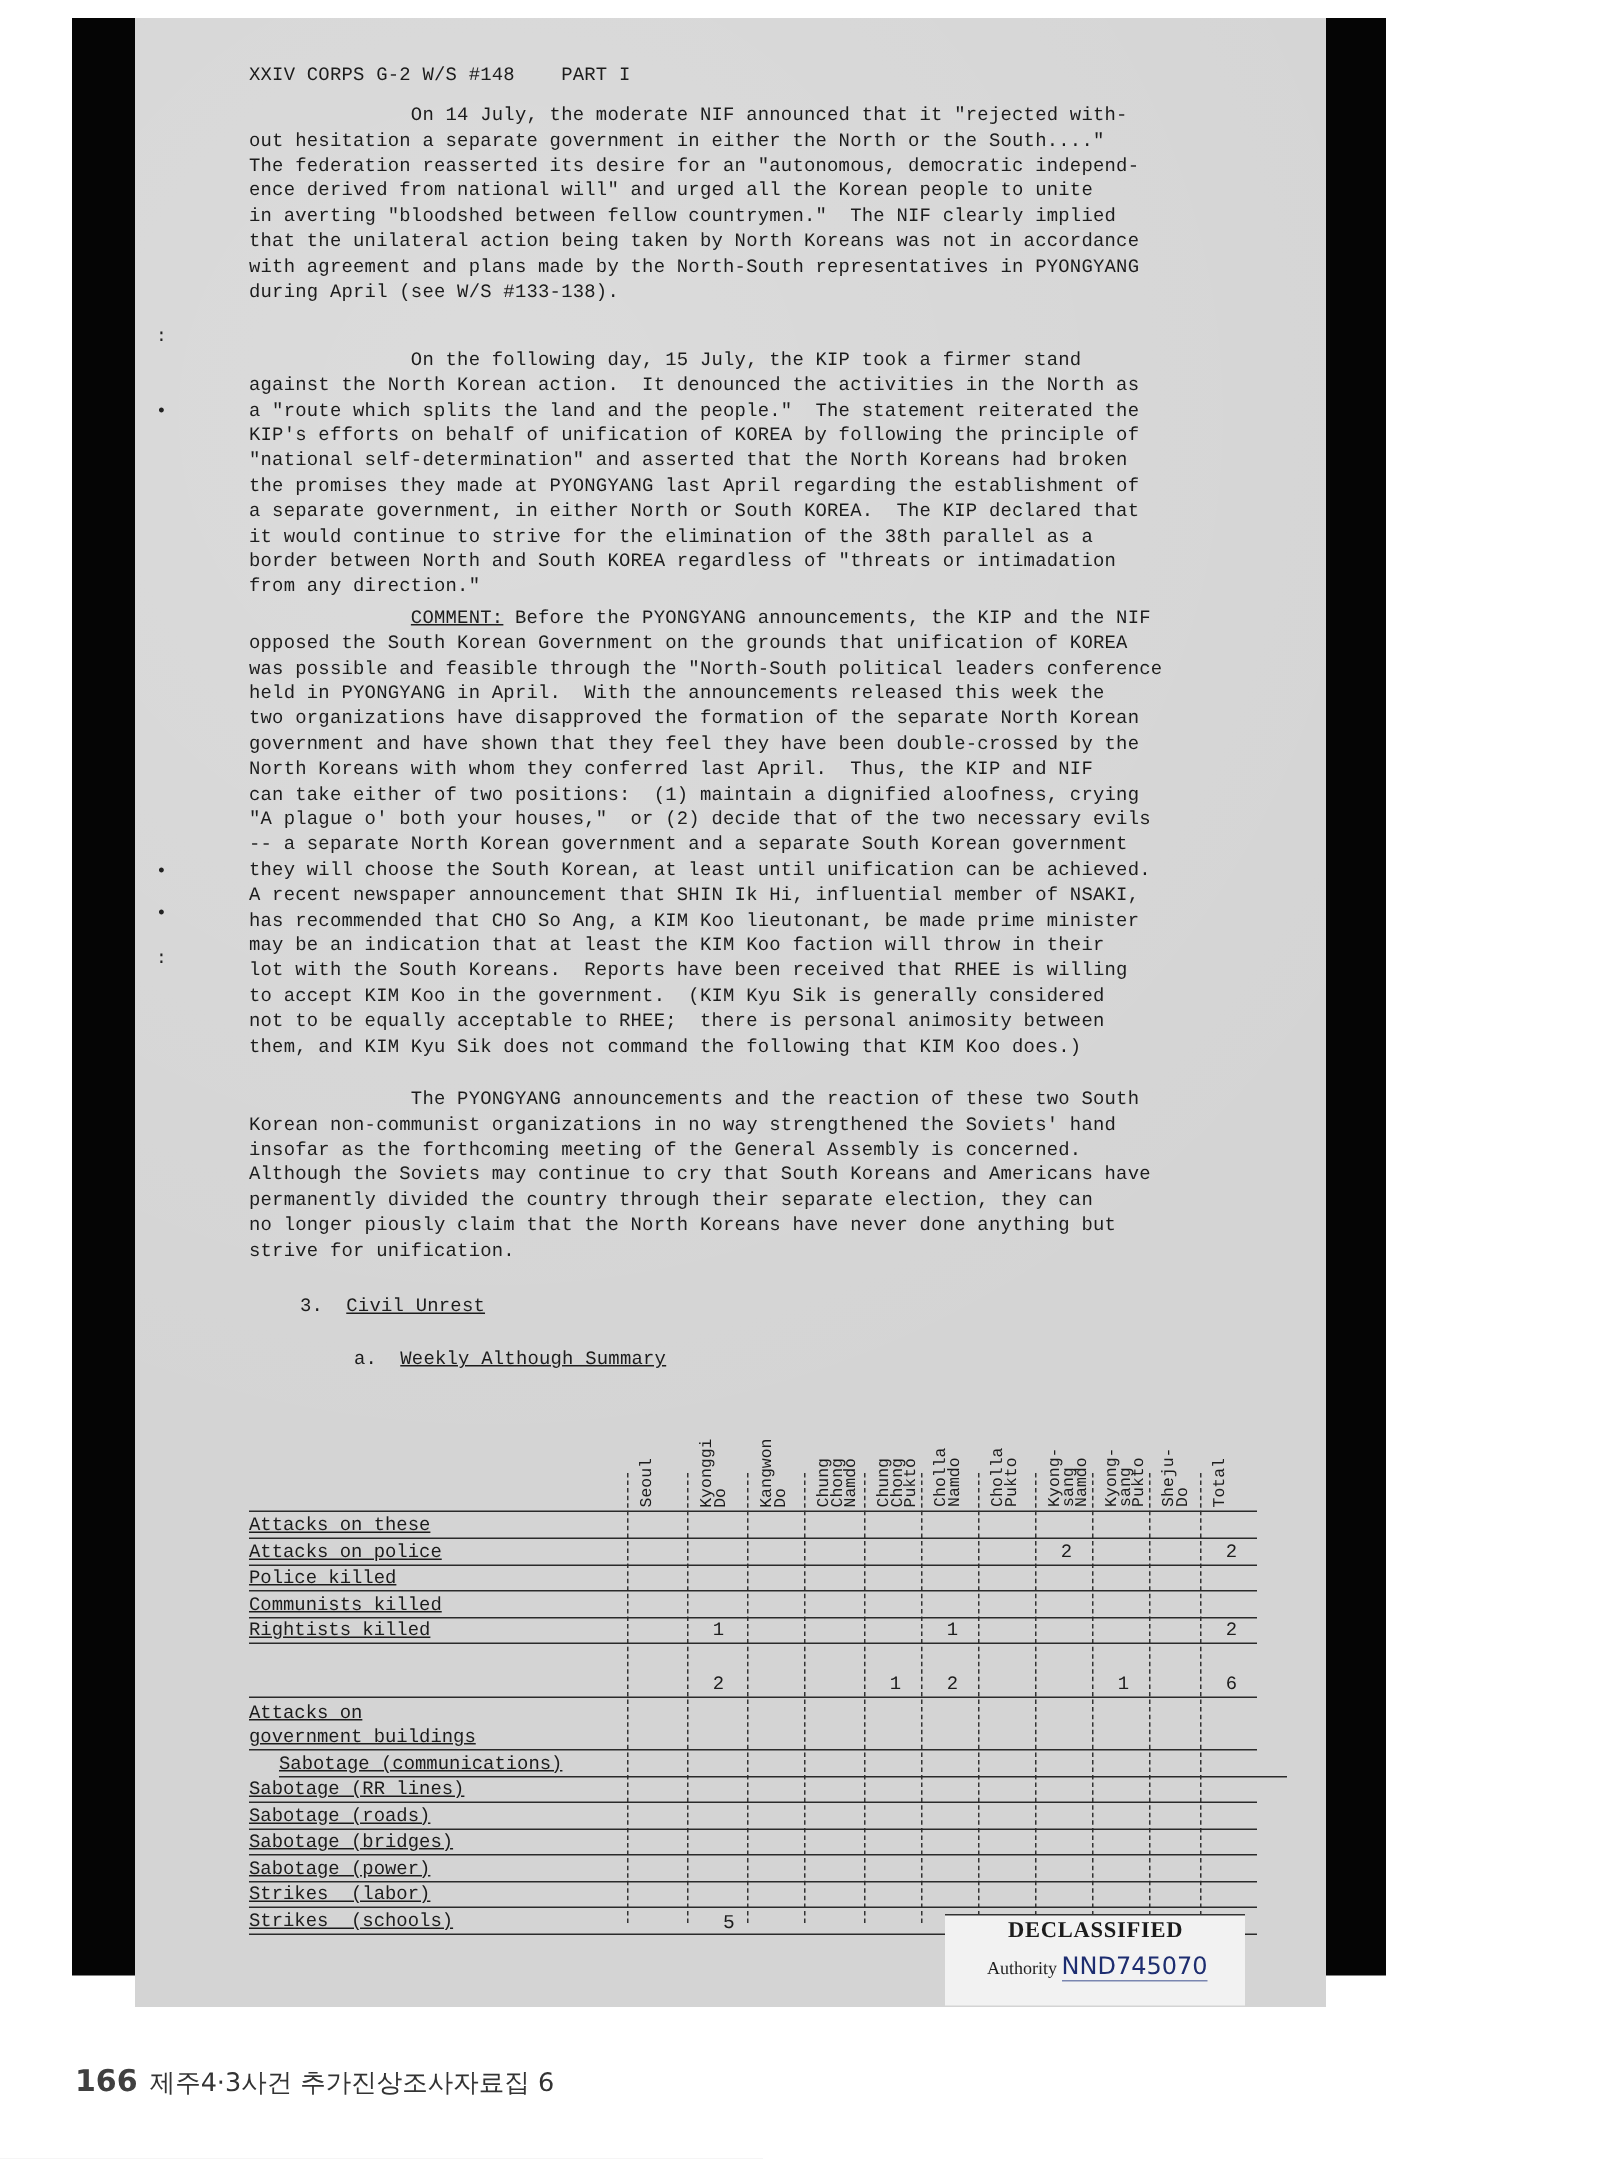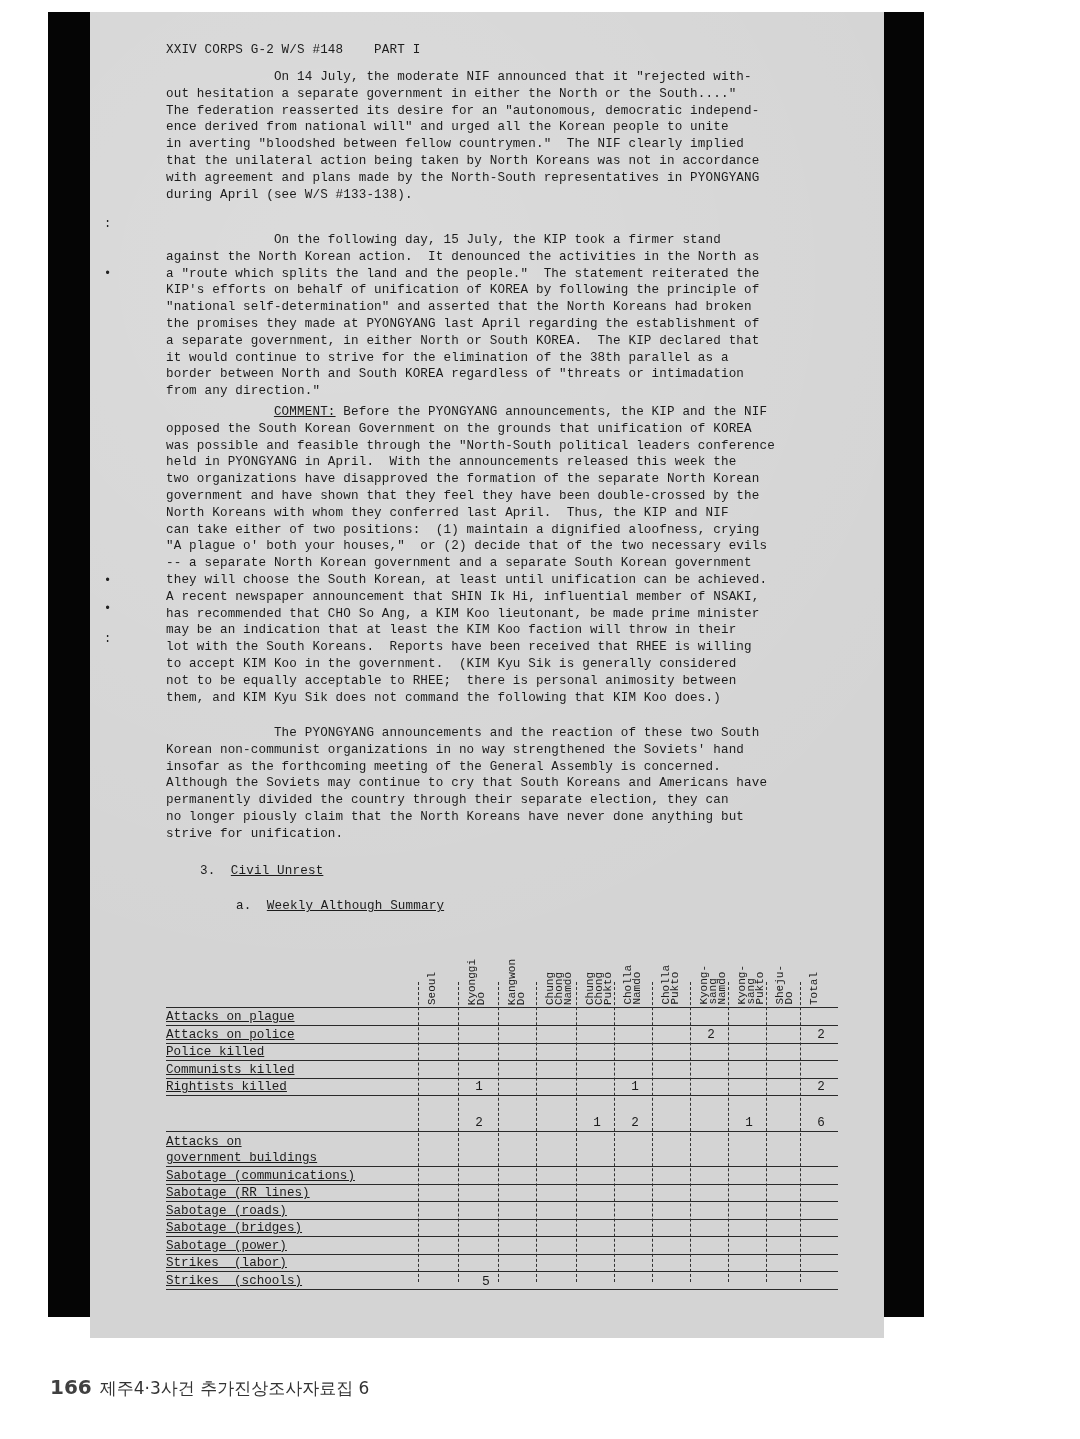--- a/index.html
+++ b/index.html
@@ -149,21 +149,21 @@
         <div class="vline" style="left: 332px;"></div>
         <div class="vline" style="left: 370px;"></div>
         <div class="vline" style="left: 410px;"></div>
         <div class="vline" style="left: 448px;"></div>
         <div class="vline" style="left: 486px;"></div>
         <div class="vline" style="left: 524px;"></div>
         <div class="vline" style="left: 562px;"></div>
         <div class="vline" style="left: 600px;"></div>
         <div class="vline" style="left: 634px;"></div>
         <div class="row" style="top: 57px; height: 16px;">
-          <div class="rowlbl">Attacks on plague</div>
+          <div class="rowlbl">Attacks on these</div>
           <div class="cell" style="left: 254px; width: 38px;"></div>
           <div class="cell" style="left: 294px; width: 38px;"></div>
           <div class="cell" style="left: 334px; width: 38px;"></div>
           <div class="cell" style="left: 372px; width: 38px;"></div>
           <div class="cell" style="left: 412px; width: 38px;"></div>
           <div class="cell" style="left: 450px; width: 38px;"></div>
           <div class="cell" style="left: 488px; width: 38px;"></div>
           <div class="cell" style="left: 526px; width: 38px;"></div>
           <div class="cell" style="left: 564px; width: 38px;"></div>
           <div class="cell" style="left: 602px; width: 38px;"></div>
@@ -246,21 +246,21 @@
           <div class="cell" style="left: 334px; width: 38px;"></div>
           <div class="cell" style="left: 372px; width: 38px;"></div>
           <div class="cell" style="left: 412px; width: 38px;"></div>
           <div class="cell" style="left: 450px; width: 38px;"></div>
           <div class="cell" style="left: 488px; width: 38px;"></div>
           <div class="cell" style="left: 526px; width: 38px;"></div>
           <div class="cell" style="left: 564px; width: 38px;"></div>
           <div class="cell" style="left: 602px; width: 38px;"></div>
           <div class="cell" style="left: 636px; width: 38px;"></div>
         </div>
-        <div class="row" style="top: 215.5px; height: 16px;">
+        <div class="row" style="top: 215.5px; height: 16px; margin-left: 20px;">
           <div class="rowlbl">Sabotage (communications)</div>
           <div class="cell" style="left: 254px; width: 38px;"></div>
           <div class="cell" style="left: 294px; width: 38px;"></div>
           <div class="cell" style="left: 334px; width: 38px;"></div>
           <div class="cell" style="left: 372px; width: 38px;"></div>
           <div class="cell" style="left: 412px; width: 38px;"></div>
           <div class="cell" style="left: 450px; width: 38px;"></div>
           <div class="cell" style="left: 488px; width: 38px;"></div>
           <div class="cell" style="left: 526px; width: 38px;"></div>
           <div class="cell" style="left: 564px; width: 38px;"></div>
@@ -347,18 +347,22 @@
           <div class="cell" style="left: 450px; width: 38px;"></div>
           <div class="cell" style="left: 488px; width: 38px;"></div>
           <div class="cell" style="left: 526px; width: 38px;"></div>
           <div class="cell" style="left: 564px; width: 38px;"></div>
           <div class="cell" style="left: 602px; width: 38px;"></div>
           <div class="cell" style="left: 636px; width: 38px;"></div>
         </div>
       </div>
 
     <div class="pagenum">5</div>
+    <div class="stamp">
+      <div class="t1">DECLASSIFIED</div>
+      <div class="t2"><span>Authority</span><span class="t3">NND745070</span></div>
+    </div>
   </div>
 </div>
 
 <div class="footer">
   <span class="pg">166</span><span class="bt">제주4·3사건 추가진상조사자료집 6</span>
 </div>
 
 </body></html>

